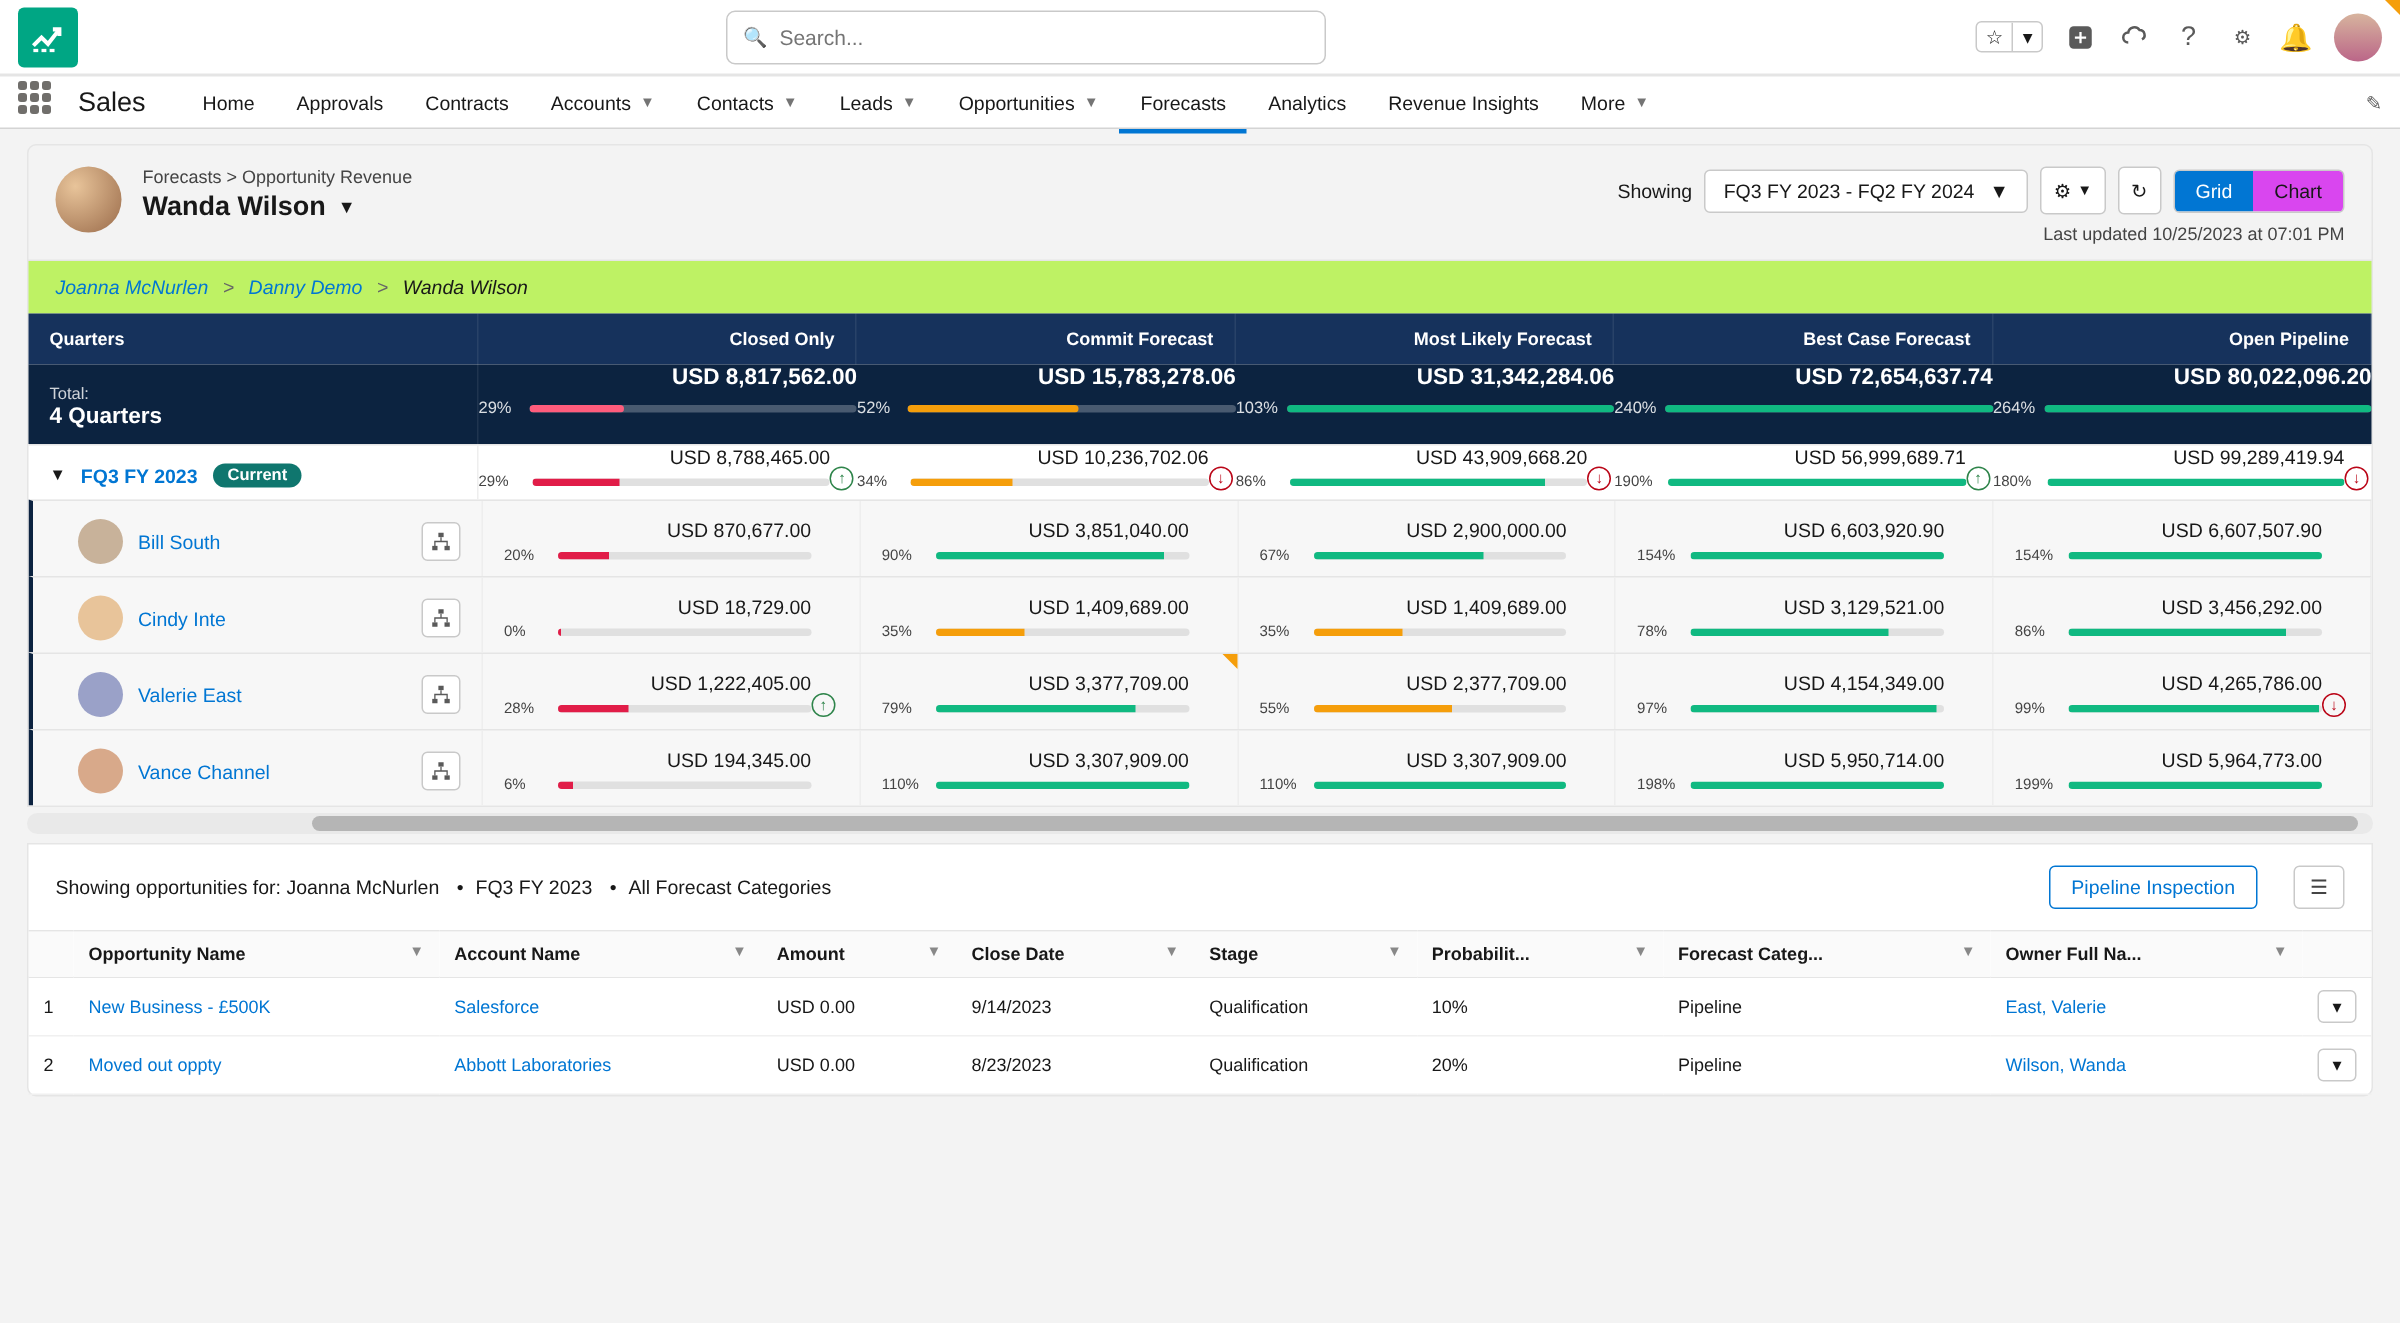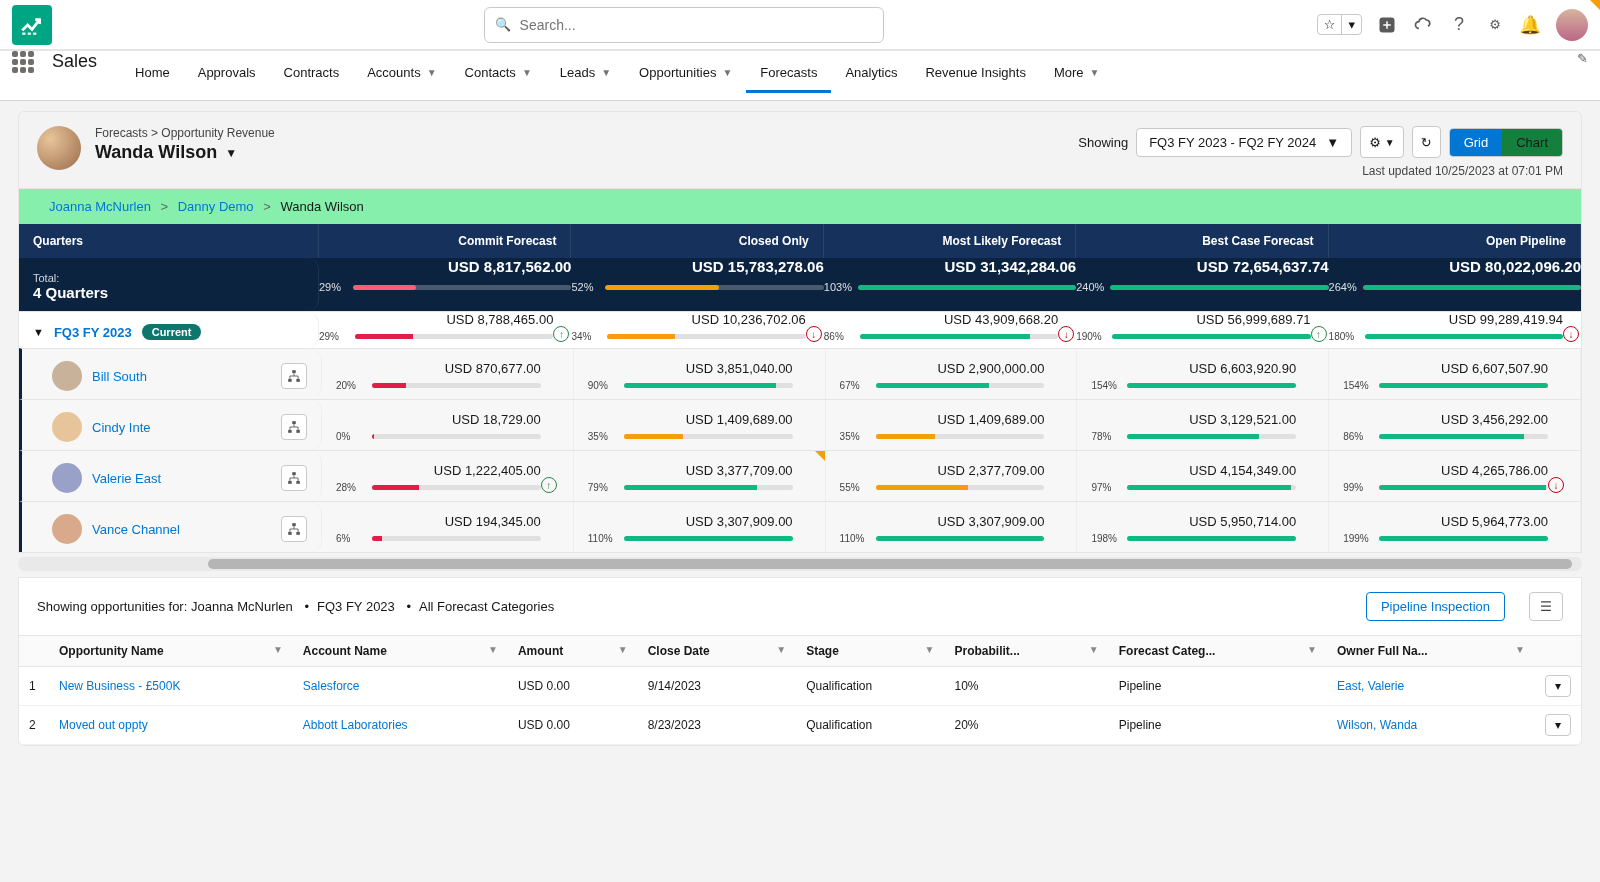--- a/index.html
+++ b/index.html
@@ -8,45 +8,45 @@
 .brand-logo { width: 40px; height: 40px; background: #00a684; display:flex; align-items:center; justify-content:center; border-radius:4px;}
 .brand-logo svg { width: 26px; height: 26px; }
 .search-box { flex: 0 0 400px; height: 36px; border: 1px solid #c9c9c9; border-radius: 6px; display: flex; align-items: center; padding: 0 10px; gap: 8px; margin: 0 auto; }
 .search-box input { border: none; outline: none; flex: 1; font-size: 14px; }
 .top-icons { display: flex; align-items: center; gap: 14px; margin-left: auto; }
 .top-icons .icon-btn { width: 22px; height: 22px; display:flex; align-items:center; justify-content:center; color:#5a5a5a; cursor:pointer; }
 .top-icons .avatar { width: 32px; height: 32px; border-radius: 50%; background: linear-gradient(#d7b49e,#b68); }
 .favorites-split { display:flex; border:1px solid #c9c9c9; border-radius:4px; overflow:hidden; }
 .favorites-split div { padding:2px 6px; display:flex; align-items:center; }
 .favorites-split div:first-child { border-right:1px solid #c9c9c9; }
-.navbar { display: flex; height: 51px; background: #fff; padding: 0 12px; gap: 4px; border-bottom: 1px solid #d4d4d4; border-top: 1px solid #e5e5e5;}
+.navbar { display: flex; align-items: center; height: 36px; background: #fff; padding: 0 12px; gap: 4px; border-bottom: 1px solid #d4d4d4; border-top: 1px solid #e5e5e5;}
 .app-launcher { width:28px; height:28px; display:grid; grid-template-columns:repeat(3,6px); grid-template-rows:repeat(3,6px); gap:2px; cursor:pointer; margin-right:8px;}
 .app-launcher span { background:#706e6b; border-radius:2px;}
 .app-name { font-size:18px; font-weight:400; margin-right:20px;}
 .nav-item { padding: 0 14px; height:42px; display:flex; align-items:center; gap:6px; font-size:13px; cursor:pointer; position:relative; }
 .nav-item.active { font-weight:400; }
 .nav-item.active::after { content:''; position:absolute; bottom:0; left:0; right:0; height:3px; background:#0176d3; }
 .nav-item .chev { font-size:10px; opacity:.6;}
 .edit-pencil { margin-left:auto; color:#5a5a5a; cursor:pointer;}
 .page-wrap { padding: 10px 18px; }
 .page-header { background:#f3f3f3; border:1px solid #e5e5e5; border-radius:6px 6px 0 0; padding:14px 18px 10px; display:flex; align-items:flex-start; gap:14px;}
 .ph-avatar { width:44px; height:44px; border-radius:50%; background: radial-gradient(circle at 30% 30%, #e8c49a, #9a6b4a); flex-shrink:0;}
 .ph-left { display:flex; flex-direction:column; gap:2px;}
 .breadcrumb-small { font-size:12px; color:#444;}
 .ph-name { font-size:18px; font-weight:700; display:flex; align-items:center; gap:8px;}
 .ph-right { margin-left:auto; display:flex; flex-direction:column; align-items:flex-end; gap:6px;}
 .range-row { display:flex; align-items:center; gap:8px;}
 .range-label { font-size:13px;}
 .range-select { border:1px solid #c9c9c9; background:#fff; padding:6px 12px; border-radius:4px; display:flex; align-items:center; gap:10px; cursor:pointer; min-width:200px; justify-content:space-between;}
 .icon-square { border:1px solid #c9c9c9; background:#fff; border-radius:4px; height:32px; display:flex; align-items:center; justify-content:center; padding:0 8px; cursor:pointer; gap:4px;}
 .view-toggle { display:flex; border:1px solid #c9c9c9; border-radius:4px; overflow:hidden;}
-.view-toggle div { padding:6px 14px; cursor:pointer; background:#15803d;}
+.view-toggle div { padding:6px 14px; cursor:pointer; background:#d946ef;}
 .view-toggle div.active { background:#0176d3; color:#fff;}
 .last-updated { font-size:12px; color:#444;}
-.drill-path { background:#86efac; border-left:1px solid #e5e5e5; border-right:1px solid #e5e5e5; padding:10px 30px; font-size:13px;}
+.drill-path { background:#bef264; border-left:1px solid #e5e5e5; border-right:1px solid #e5e5e5; padding:10px 18px; font-size:13px;font-style:italic;}
 .drill-path a { color:#0176d3; text-decoration:none; cursor:pointer;}
 .drill-path span.sep { margin:0 6px; color:#666;}
 .forecast-grid { border:1px solid #e5e5e5; border-top:none; }
 .grid-header { display:grid; grid-template-columns: 300px repeat(5, 1fr); background:#16325c; color:#fff; font-size:12px; font-weight:600;}
 .grid-header > div { padding:10px 14px; text-align:right; border-right:1px solid rgba(255,255,255,.08);}
 .grid-header > div:first-child { text-align:left;}
 .total-row { display:grid; grid-template-columns: 300px repeat(5, 1fr); background:#0c2340; color:#fff;}
 .total-row > div { padding:14px 14px 10px; border-right:1px solid rgba(255,255,255,.08); position:relative;}
 .total-row .label small { display:block; font-size:11px; opacity:.8;}
 .total-row .label strong { font-size:15px;margin-top:24px;}
@@ -87,21 +87,21 @@
 .opps-header .dot { margin:0 8px;}
 .opps-actions { margin-left:auto; display:flex; gap:24px;}
 .btn-outline { border:1px solid #0176d3; color:#0176d3; background:#fff; padding:6px 14px; border-radius:4px; cursor:pointer; font-size:13px;}
 .btn-outline-gray { border:1px solid #c9c9c9; color:#444; background:#fff; padding:6px 10px; border-radius:4px; cursor:pointer;}
 .opps-table { width:100%; border-collapse:collapse;}
 .opps-table th { text-align:left; font-weight:600; font-size:12px; padding:8px 10px; border-top:1px solid #e5e5e5; border-bottom:1px solid #e5e5e5; background:#fafafa; position:relative;}
 .opps-table th .sort-chev { float:right; font-size:10px; opacity:.5; cursor:pointer;}
 .opps-table td { padding:8px 10px; font-size:12px; border-bottom:1px solid #f0f0f0;}
 .opps-table td a { color:#0176d3; cursor:pointer;}
 .row-action-btn { border:1px solid #c9c9c9; border-radius:4px; width:26px; height:22px; display:flex; align-items:center; justify-content:center; cursor:pointer;}
-.left-col-border { border-right:1px solid #d4d4d4;border-radius:12px;}
+.left-col-border { border-right:1px solid #d4d4d4;}
 .left-blue-border { border-left:3px solid #0c2340;}
 .hier-icon svg { width:14px; height:14px;}
 </style>
 </head>
 <body>
 
 <div class="topbar">
   <div class="brand-logo">
     <svg viewBox="0 0 24 24" fill="none">
         <path d="M3 17l5-5 4 4 7-9" stroke="#fff" stroke-width="2.5"></path>
@@ -234,22 +234,22 @@
     <a>Joanna McNurlen</a>
     <span class="sep">&gt;</span>
     <a>Danny Demo</a>
     <span class="sep">&gt;</span>
     <span>Wanda Wilson</span>
   </div>
 
   <div class="forecast-grid">
     <div class="grid-header">
       <div>Quarters</div>
+      <div>Closed Only</div>
       <div>Commit Forecast</div>
-      <div>Closed Only</div>
       <div>Most Likely Forecast</div>
       <div>Best Case Forecast</div>
       <div>Open Pipeline</div>
     </div>
     <div class="total-row">
       <div class="label left-col-border">
         <small>Total:</small>
         <strong>4 Quarters</strong>
       </div>
       <div id="totcells" style="display:contents"><div class="metric-cell">

